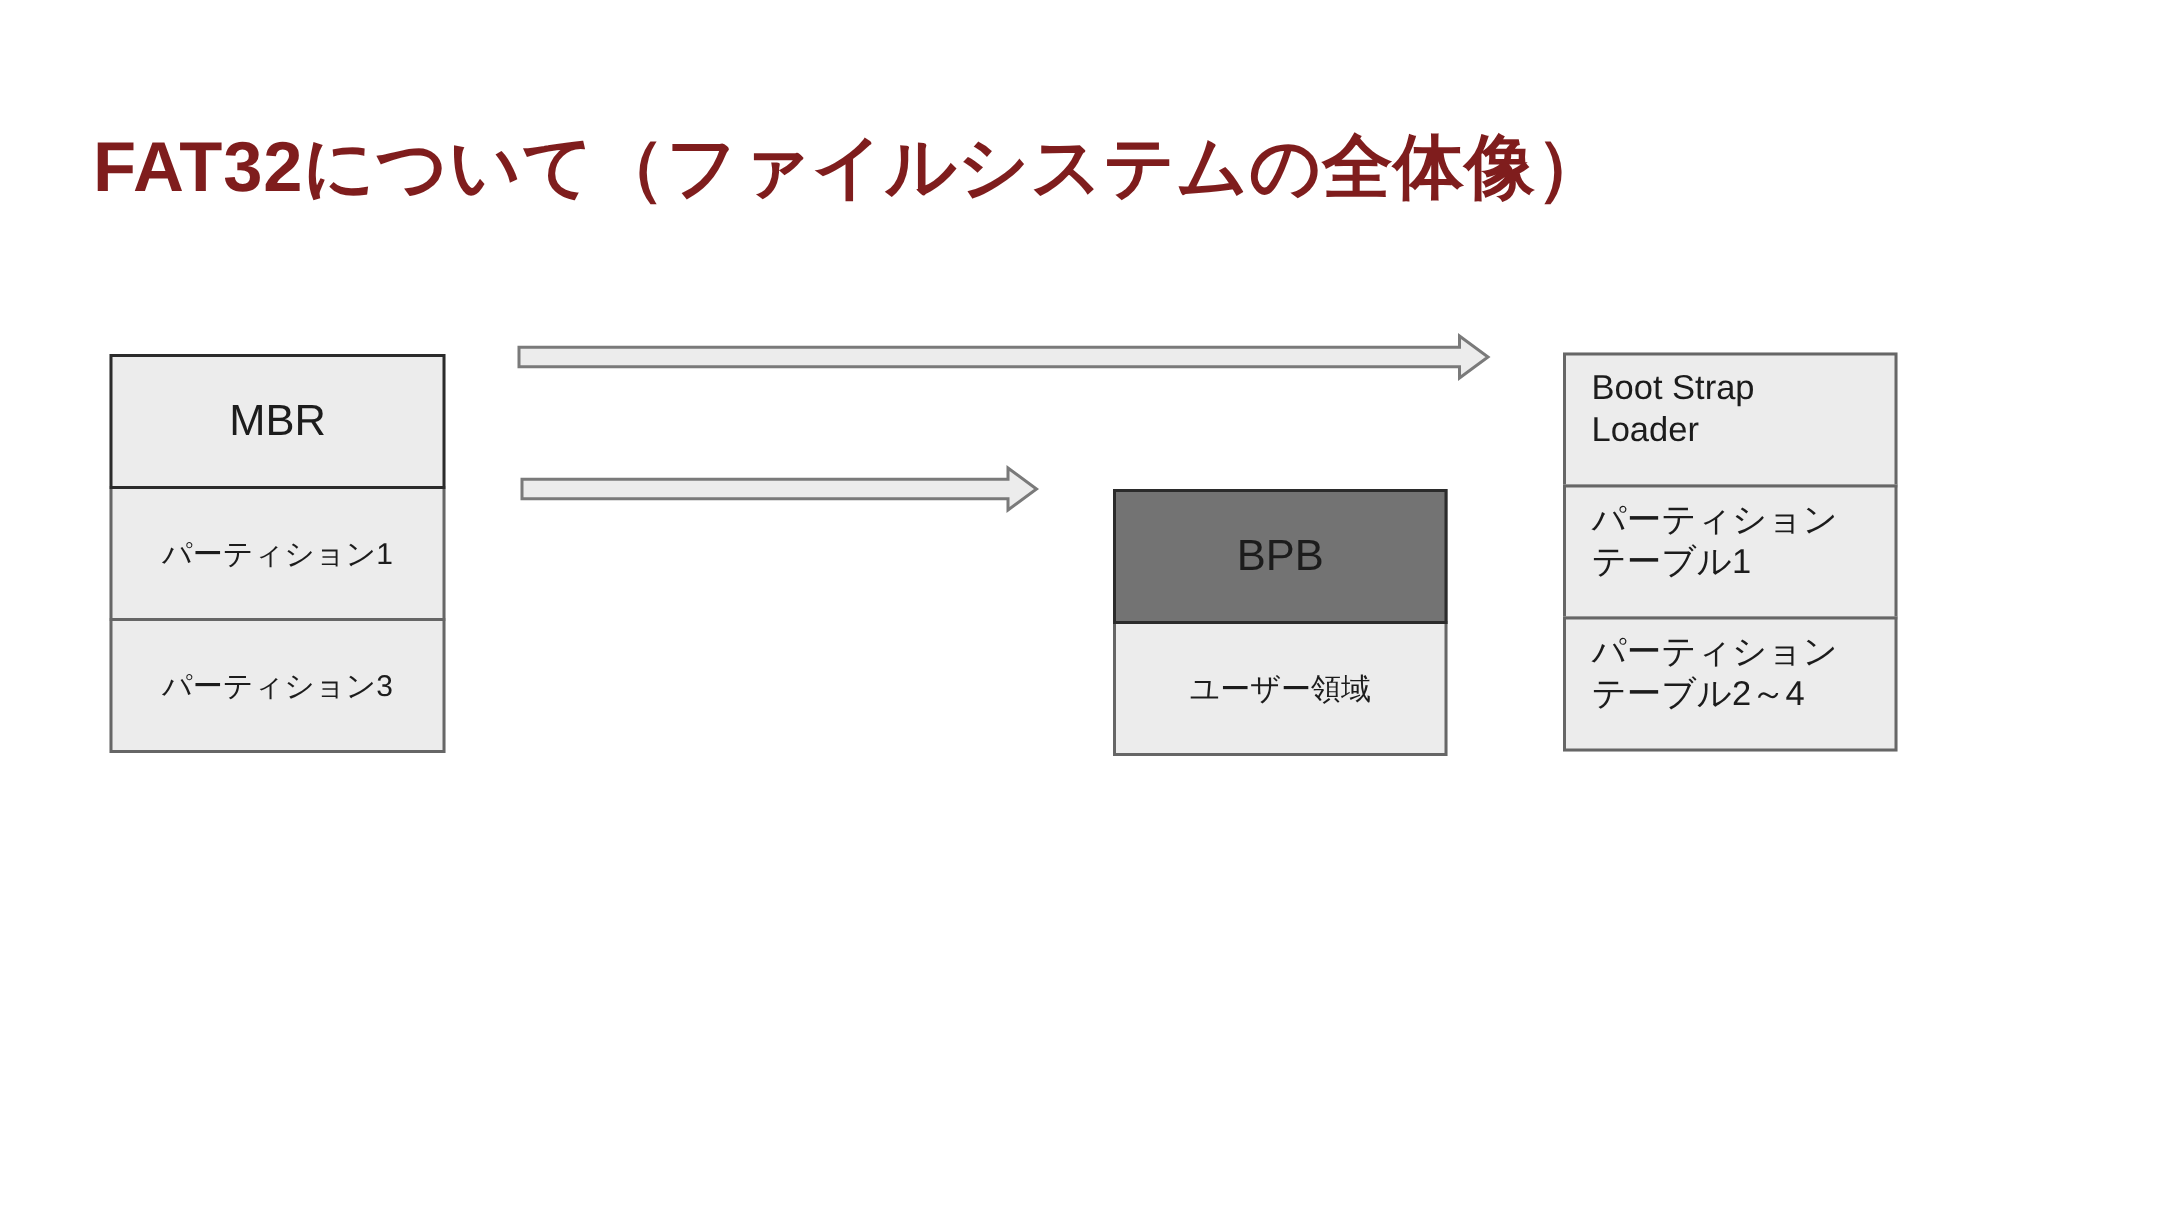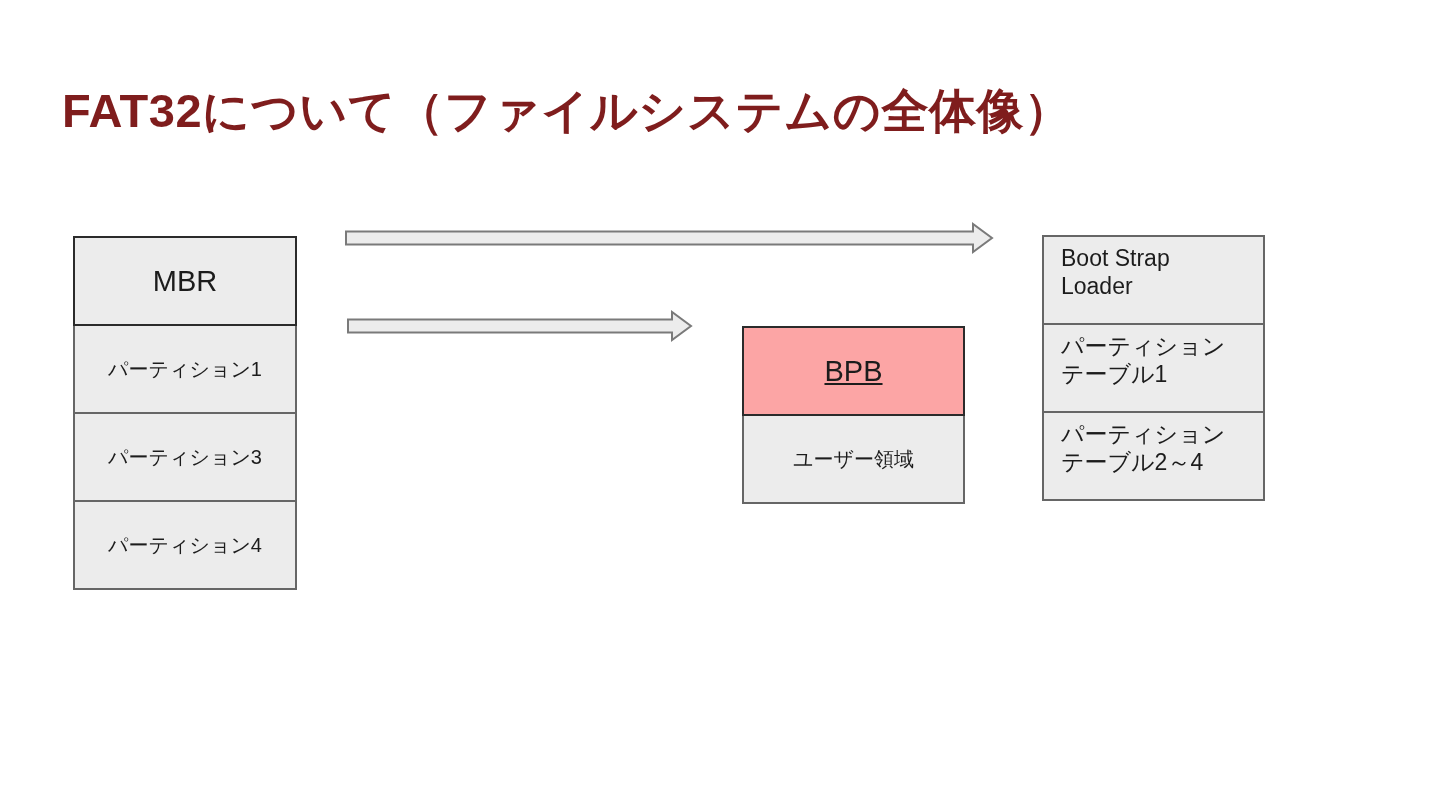--- a/index.html
+++ b/index.html
@@ -16,21 +16,21 @@
   .arrow-layer { position:absolute; left:0; top:0; pointer-events:none; }
   .stack { position:absolute;margin-top:44px; }
   .cell {
     box-sizing:border-box; width:100%; height:90px;
     border:2px solid #666666; background:#ececec;
     display:flex; align-items:center; justify-content:center;
     margin-top:-2px; text-align:center;
   }
   .stack .cell:first-child { margin-top:0; }
   .cell.emphasis { border-color:#2b2b2b; position:relative; z-index:2; }
-  .cell.highlight { background:#fca5a5;text-decoration:underline; }
+  .cell.highlight { background:#737373; }
   .cell.lg { font-size:29px; }
   .cell.md { font-size:20px; }
   #stack-mbr   { left:73px;   top:192px; width:224px; }
   #stack-fat   { left:742px;  top:282px; width:223px; }
   #stack-boot  { left:1042px; top:191px; width:223px; }
   #stack-boot .cell {
     justify-content:flex-start; text-align:left;
     padding:0 10px 14px 17px; font-size:23px; line-height:1.2;
     white-space:pre-line;
   }
@@ -44,21 +44,20 @@
 
   <svg class="arrow-layer" width="1440" height="810" viewBox="0 0 1440 810">
     <polygon points="346,231.5 973,231.5 973,224 992,238 973,252 973,244.5 346,244.5" fill="#ececec" stroke="#7a7a7a" stroke-width="2"></polygon>
     <polygon points="348,319.5 672,319.5 672,312 691,326 672,340 672,332.5 348,332.5" fill="#ececec" stroke="#7a7a7a" stroke-width="2"></polygon>
   </svg>
 
   <div class="stack" id="stack-mbr">
     <div class="cell lg emphasis">MBR</div>
     <div class="cell md">パーティション1</div>
     <div class="cell md">パーティション3</div>
-    <div class="cell md">パーティション4</div>
   </div>
 
   <div class="stack" id="stack-fat">
     <div class="cell lg emphasis highlight">BPB</div>
     <div class="cell md">ユーザー領域</div>
   </div>
 
   <div class="stack" id="stack-boot">
     <div class="cell">Boot Strap
 Loader</div>

